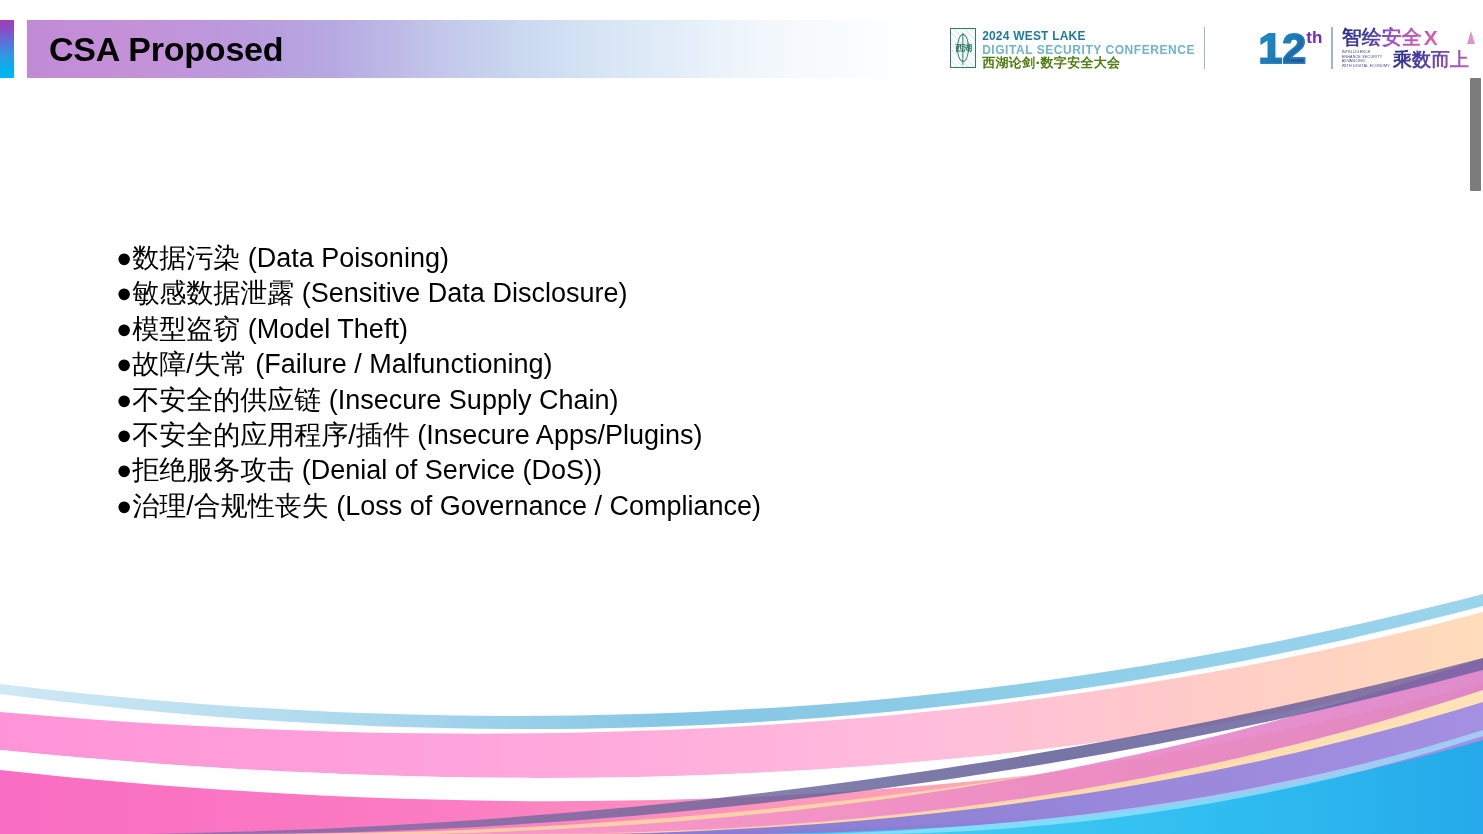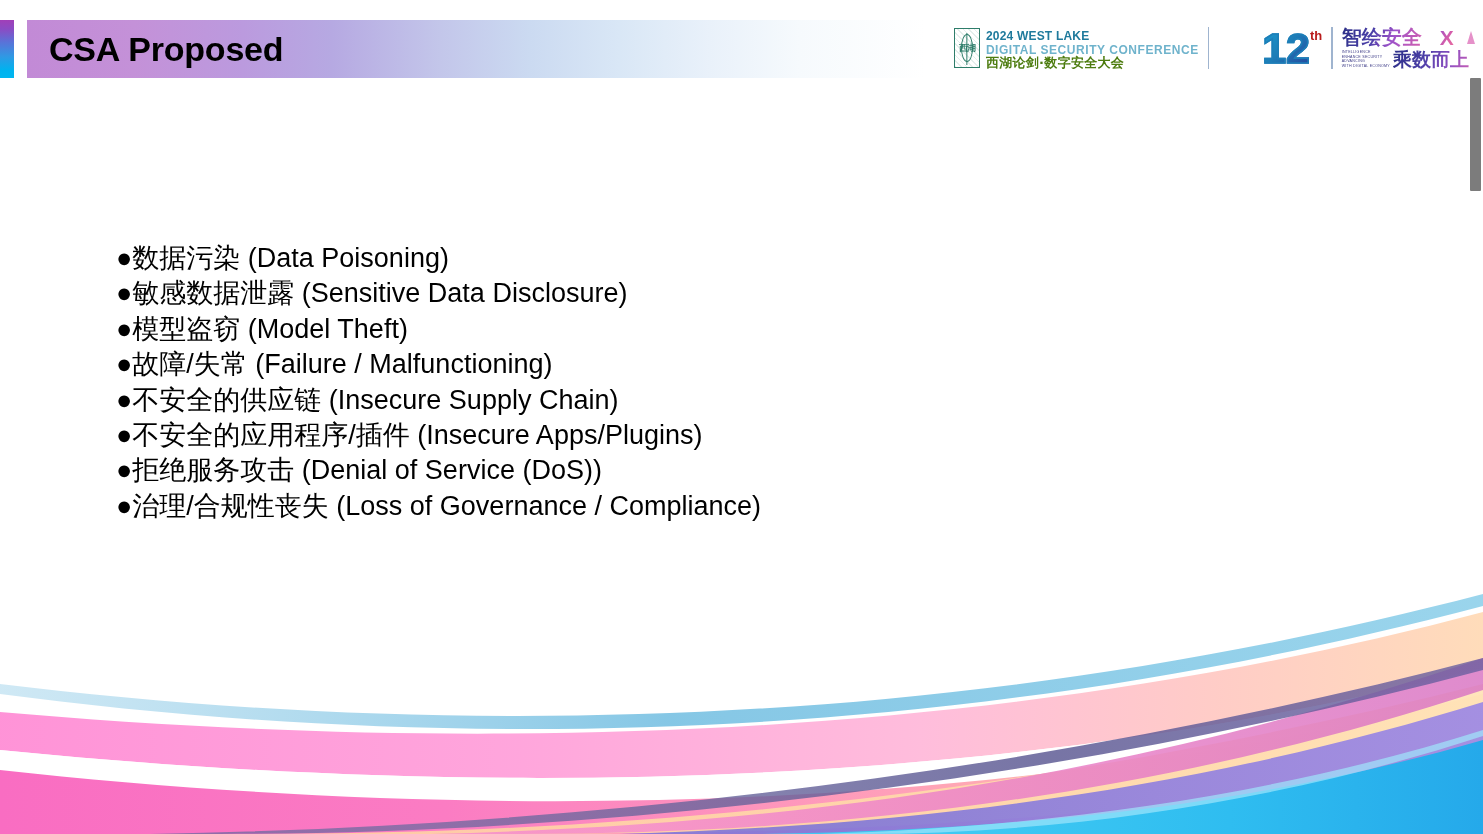--- a/index.html
+++ b/index.html
@@ -167,37 +167,37 @@
     font-weight: bold;
     line-height: 43px;
     font-family: "Liberation Sans", sans-serif;
     background: linear-gradient(135deg, #1a9bd1 0%, #1d7fb8 45%, #27409b 100%);
     -webkit-background-clip: text;
     background-clip: text;
     color: transparent;
     -webkit-text-stroke: 1.6px #1d7fb8;
   }
   .num-th {
-    font-size: 13px;
-    font-weight: bold;
-    color: #b91c1c;
+    font-size: 17px;
+    font-weight: bold;
+    color: #6d28d9;
     margin-top: 2px;
     font-family: "Liberation Sans", sans-serif;
   }
   .logo-slogan {
     display: flex;
     flex-direction: column;
     justify-content: center;
     position: relative;
     padding-right: 4px;
   }
   .sl-row1 {
     display: flex;
     align-items: flex-end;
-    gap: 18px;
+    gap: 2px;
   }
   .sl-cn-big {
     font-size: 20px;
     font-weight: bold;
     line-height: 21px;
     font-family: "DejaVu Sans", sans-serif;
     letter-spacing: 0px;
     background: linear-gradient(110deg, #2b2f86 0%, #4b3fa8 38%, #9d52c9 62%, #d35fae 100%);
     -webkit-background-clip: text;
     background-clip: text;

